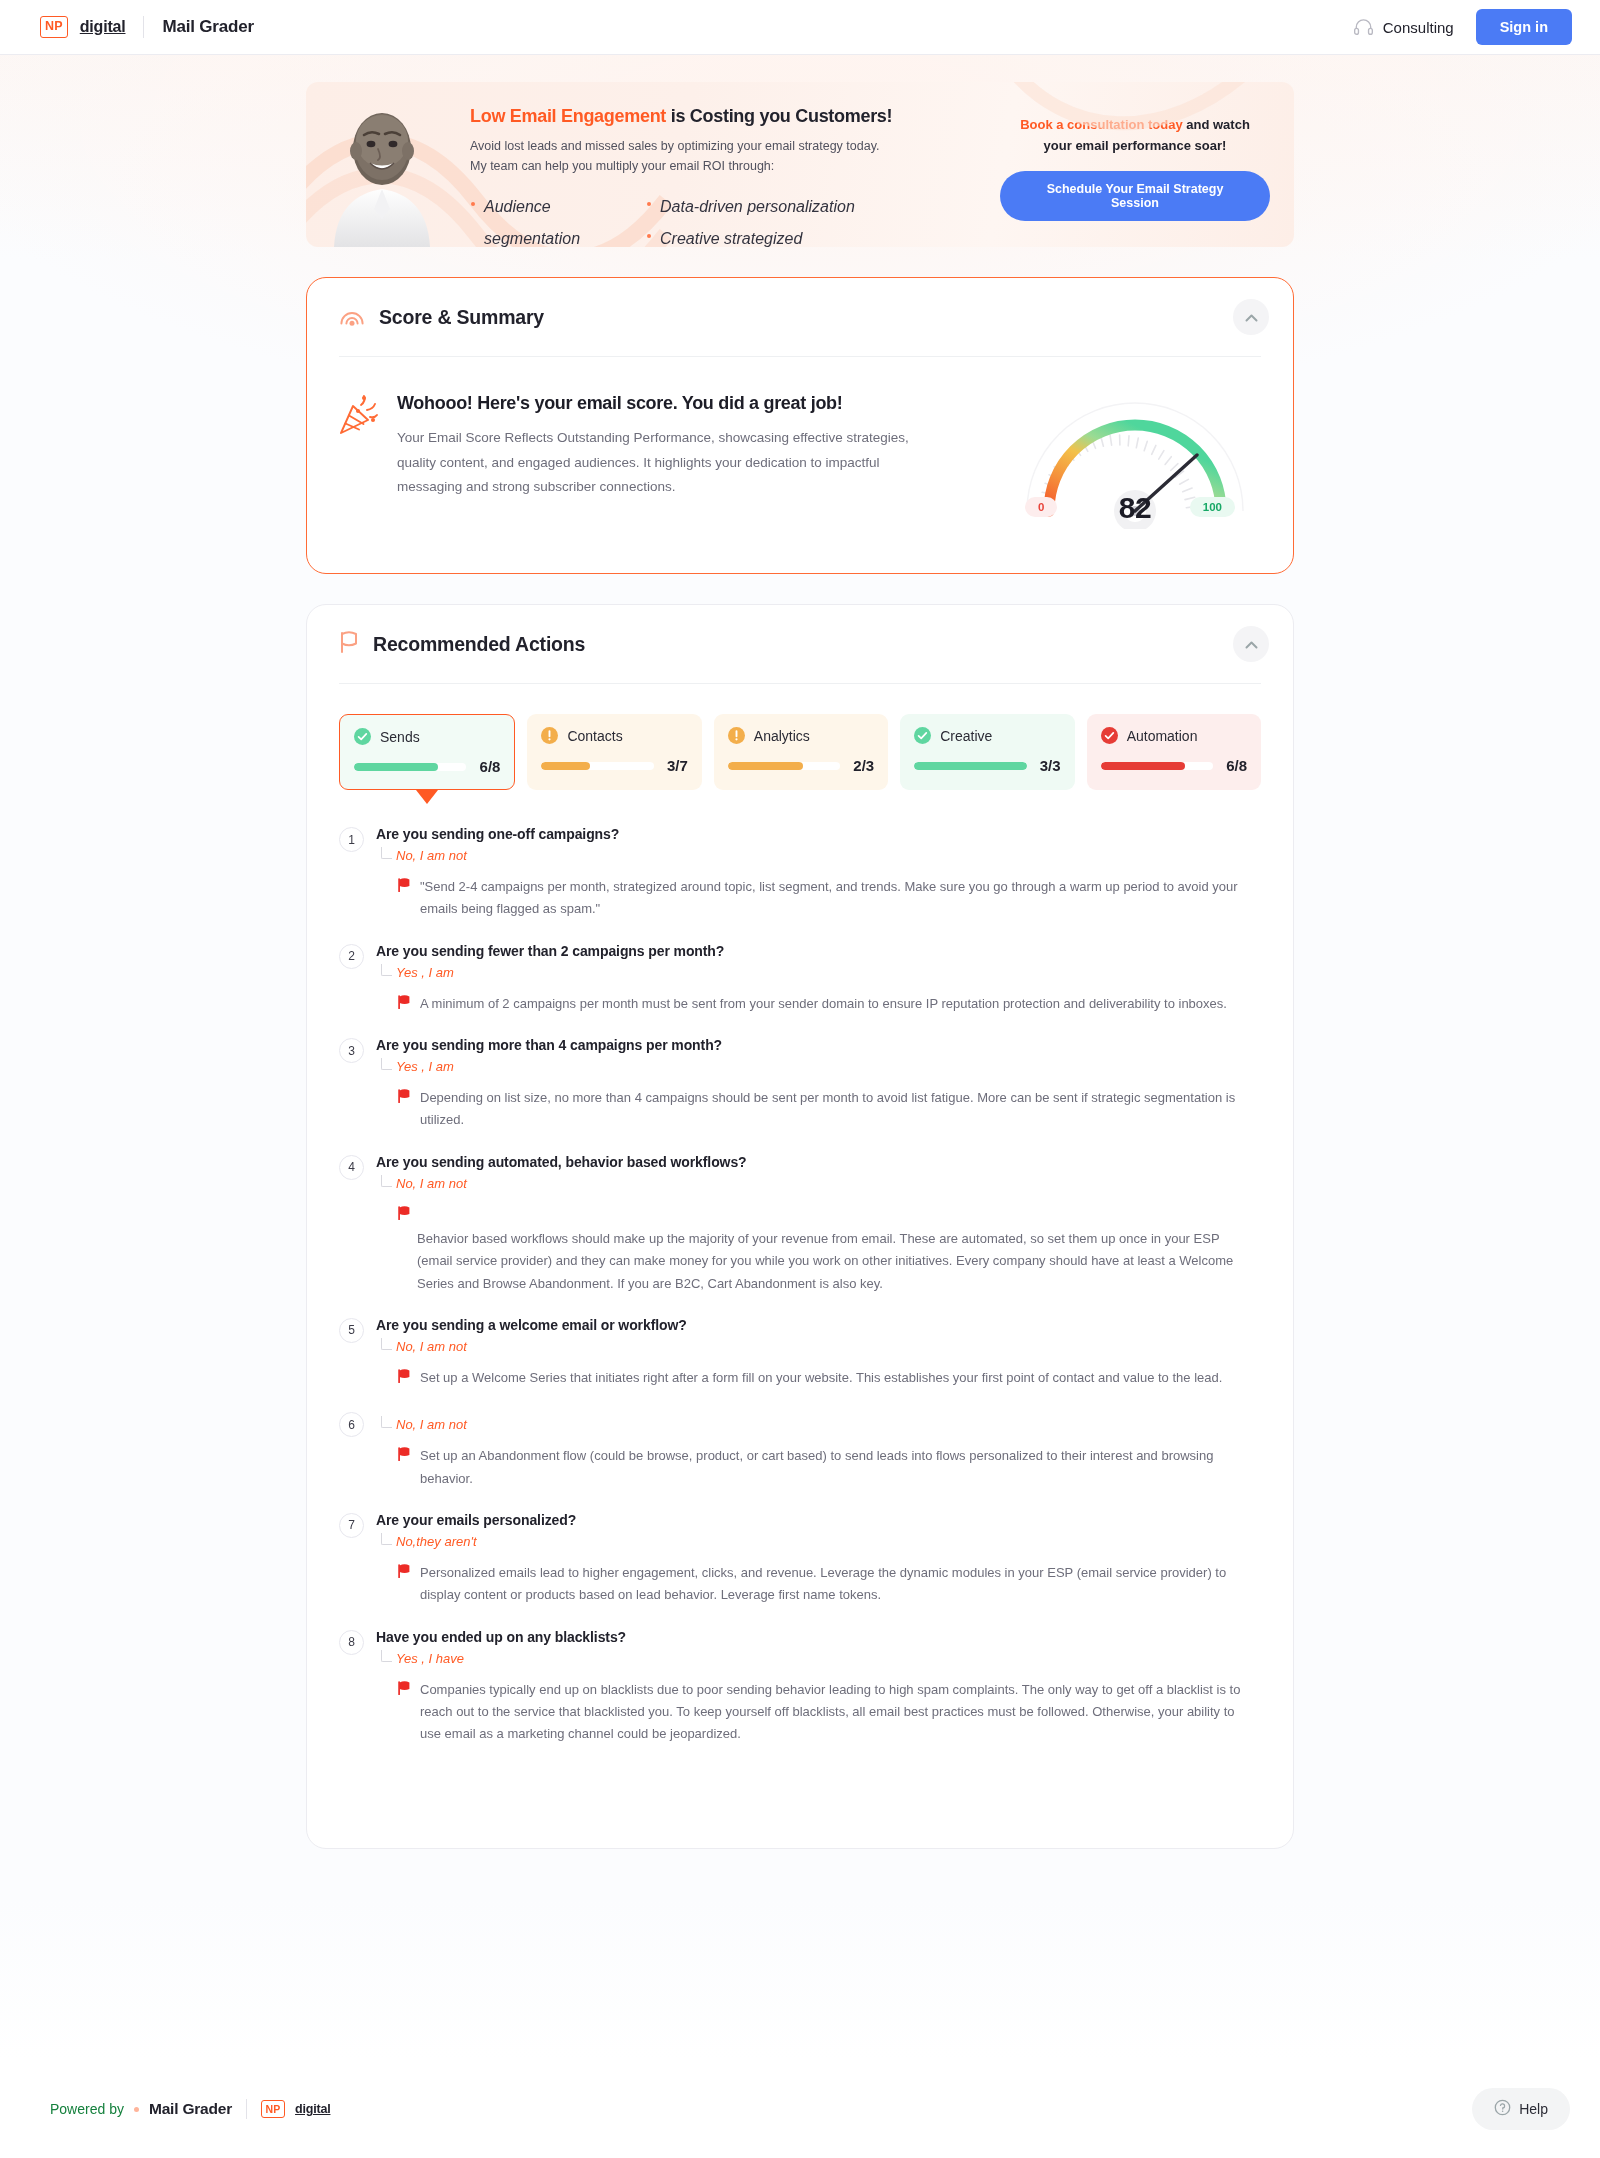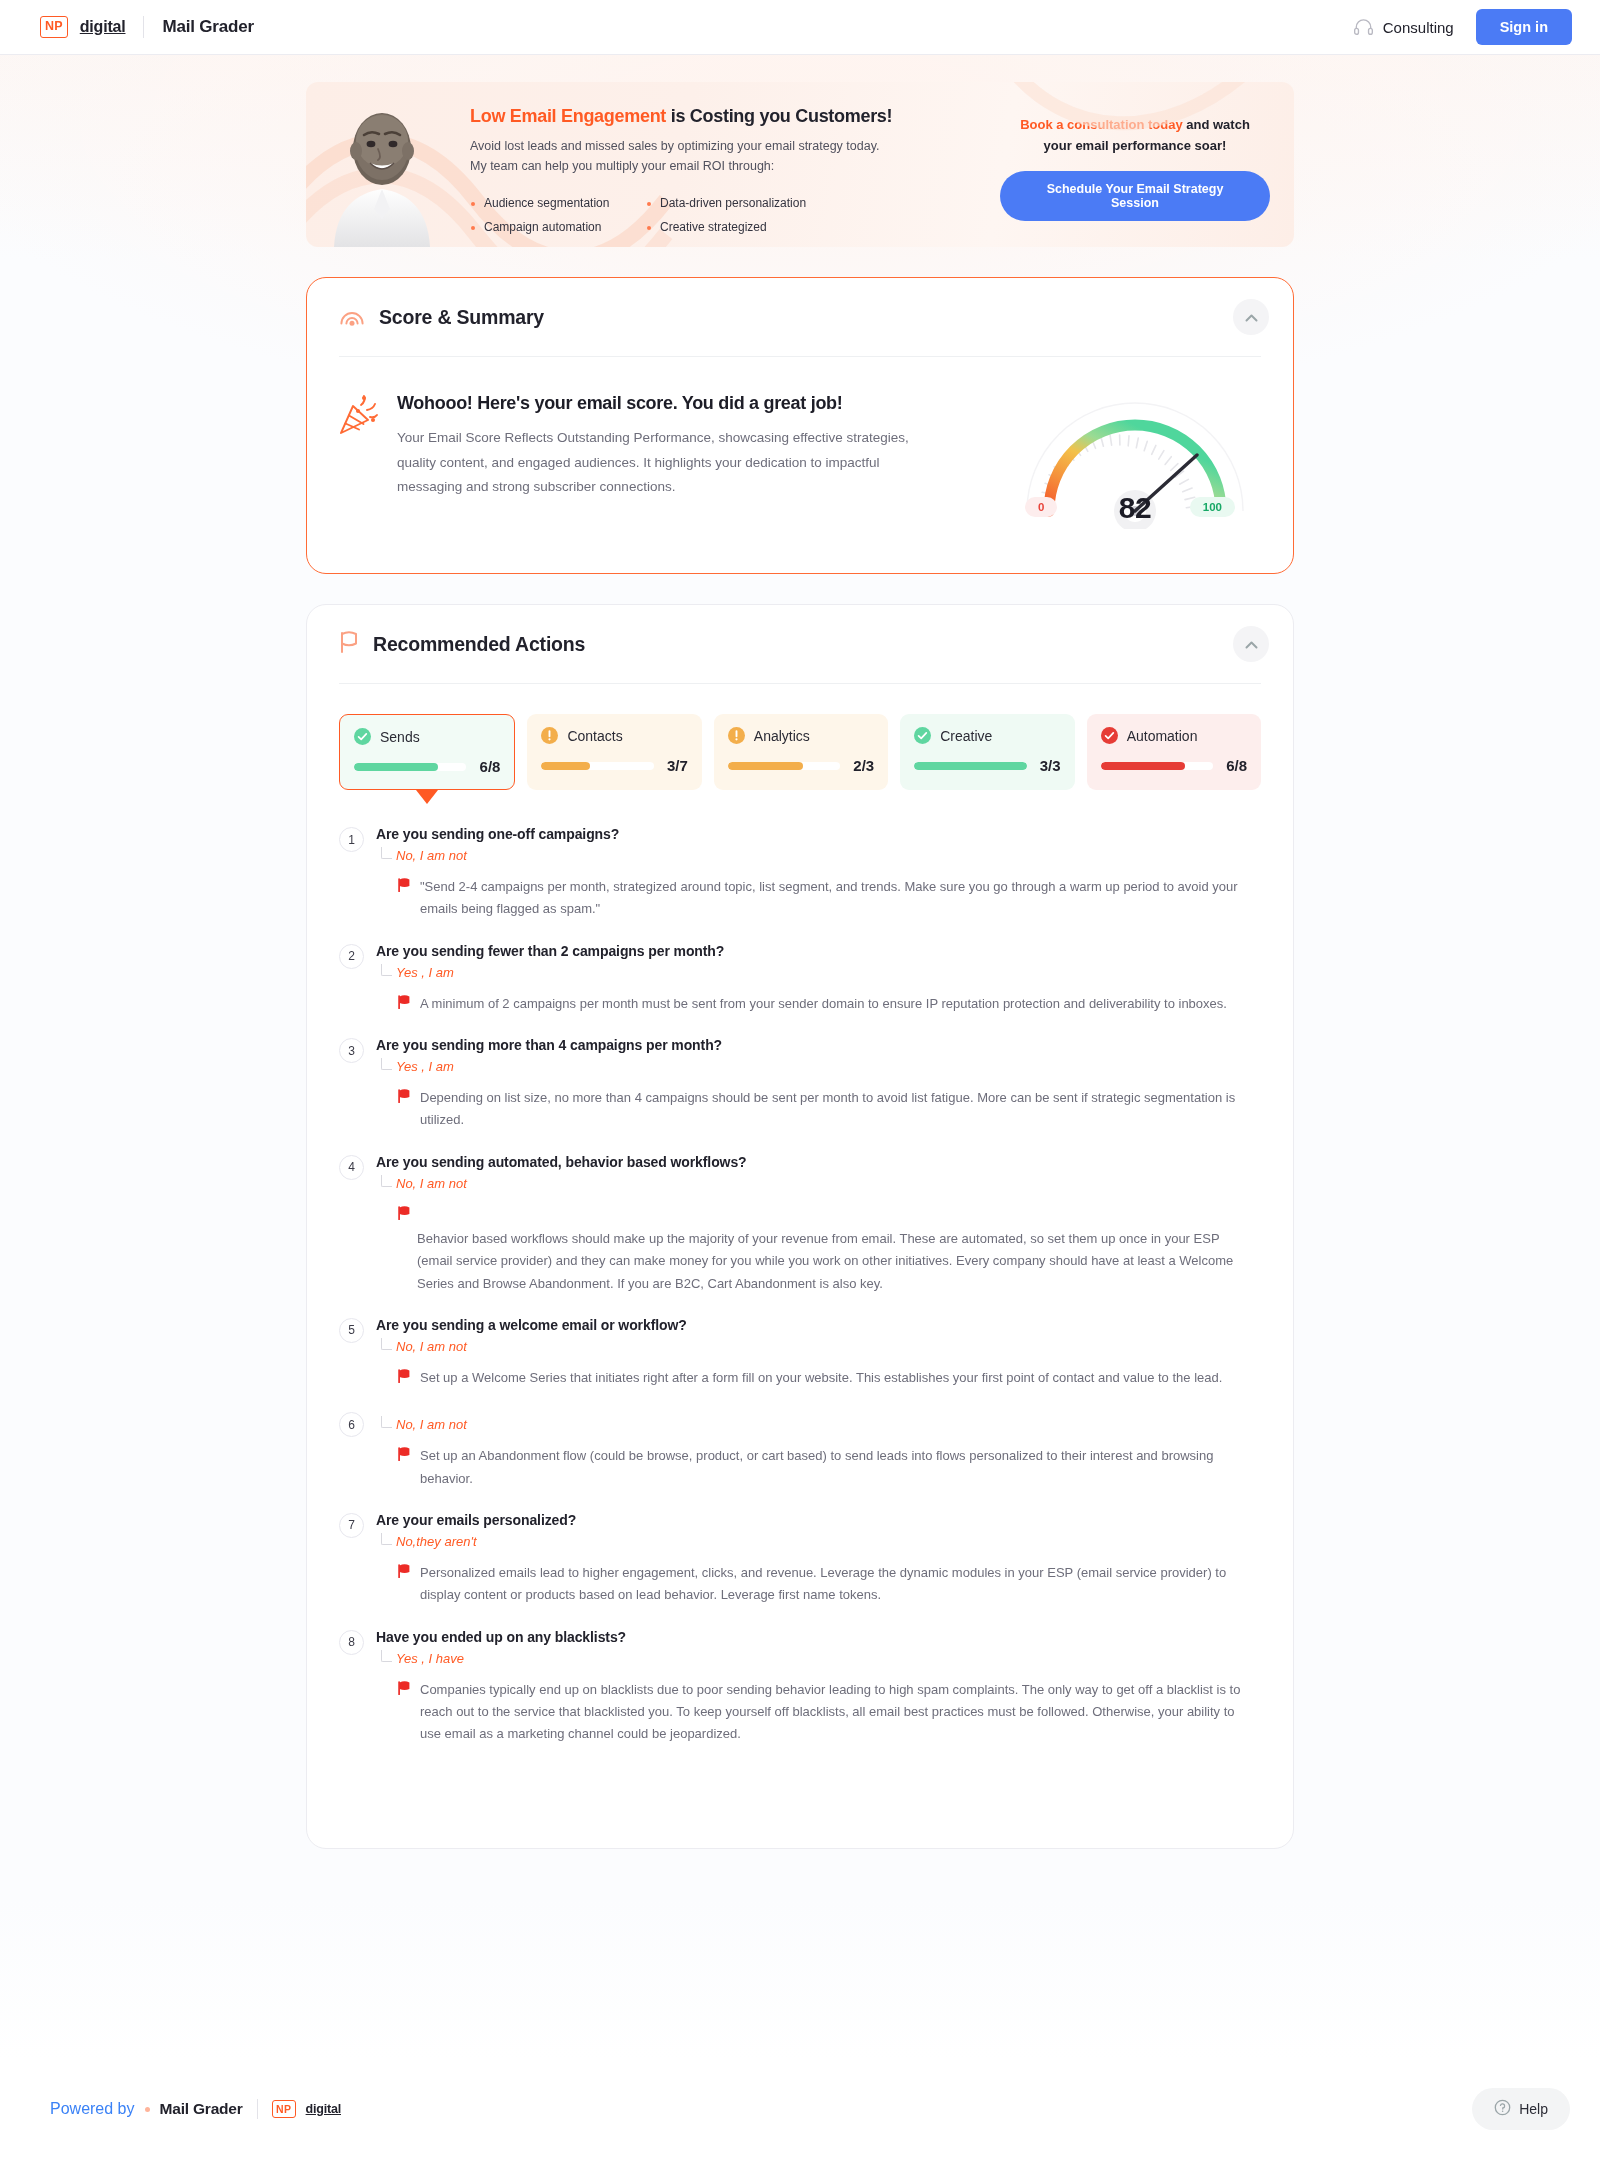--- a/index.html
+++ b/index.html
@@ -80,21 +80,21 @@
   .promo-copy { flex: 1; padding: 24px 10px 0 12px; }
   .promo-h {
     font-size: 18px; font-weight: 700; letter-spacing: -.3px; color: #22222c; margin-bottom: 9px;
   }
   .promo-h .hi { color: #ff5a24; }
   .promo-sub { font-size: 12.5px; color: #51515e; line-height: 1.62; }
   .promo-bullets { display: flex; margin-top: 14px; }
   .promo-bullets ul { list-style: none; }
   .promo-bullets ul:first-child { width: 176px; }
   .promo-bullets li {
-    font-size: 12px; color: #33333f; line-height: 2.05; position: relative; padding-left: 14px;
+    font-size: 16px; color: #33333f; line-height: 2.05; position: relative; padding-left: 14px; font-style: italic;
   }
   .promo-bullets li:before {
     content: ""; position: absolute; left: 1px; top: 11px;
     width: 4px; height: 4px; border-radius: 50%; background: #ff7a4d;
   }
   .promo-cta { width: 300px; padding: 33px 24px 0 6px; text-align: center; }
   .promo-cta-line { font-size: 13px; line-height: 1.6; color: #22222c; font-weight: 600; }
   .promo-cta-line .hi { color: #ff5a24; }
   .promo-btn {
     margin-top: 14px;
@@ -207,21 +207,21 @@
   .qa-rec.stacked .qa-rec-txt { padding-left: 19px; }
   .flag-ic { flex: 0 0 13px; margin-top: 2px; }
   .qa-rec-txt { font-size: 13px; line-height: 1.72; color: #6e6e7b; }
 
   
   .footer {
     position: absolute; left: 0; right: 0; bottom: 0; height: 98px;
     display: flex; align-items: center; padding: 0 30px 0 50px;
   }
   .powered { display: flex; align-items: center; gap: 10px; }
-  .powered-lbl { font-size: 16px; color: #3b82f6; }
+  .powered-lbl { font-size: 14px; color: #15803d; }
   .powered-dot { width: 5px; height: 5px; border-radius: 50%; background: #ffb49a; }
   .powered-name { font-size: 15.5px; font-weight: 700; color: #22222c; letter-spacing: -.2px; }
   .powered-sep { width: 1px; height: 20px; background: #e3e3e9; margin: 0 4px; }
   .np-badge.sm { font-size: 10.5px; padding: 2.5px 3.5px 3px; border-width: 1.4px; }
   .np-word.sm { font-size: 12.5px; font-weight: 700; }
   .help-btn {
     margin-left: auto;
     display: flex; align-items: center; gap: 8px;
     background: #f3f4f5; border: none; border-radius: 100px;
     padding: 11px 22px; cursor: pointer;

